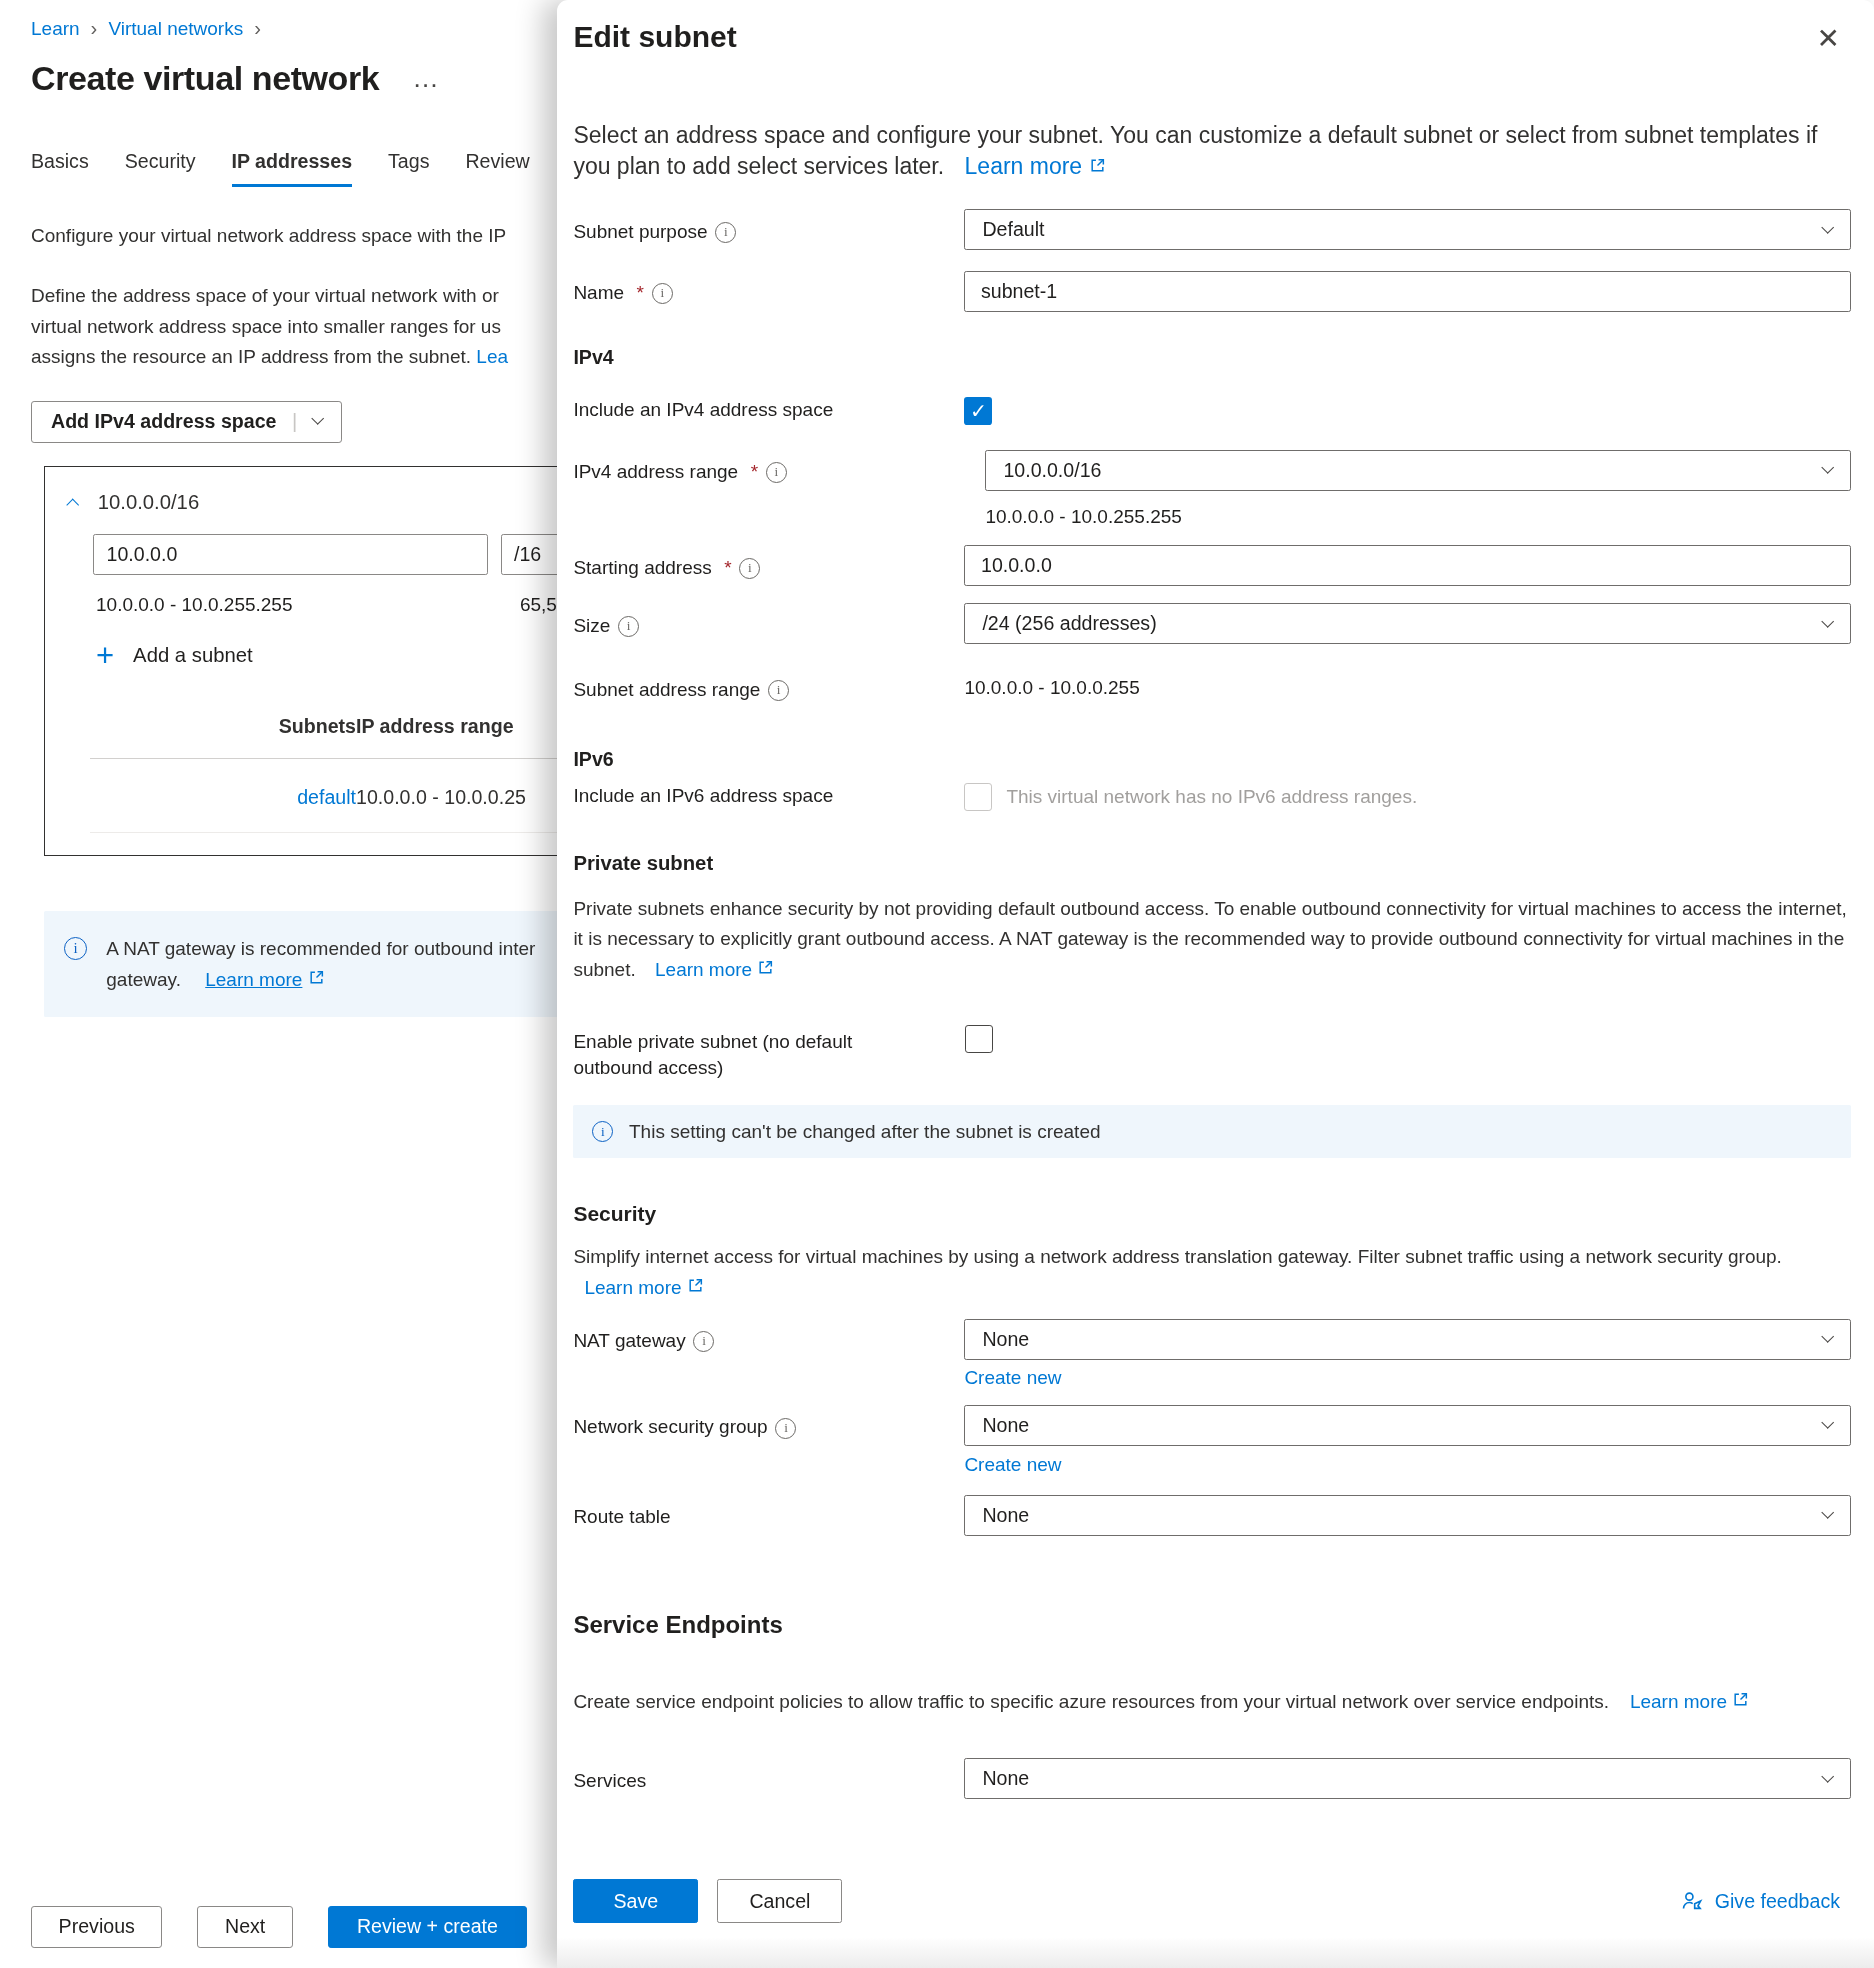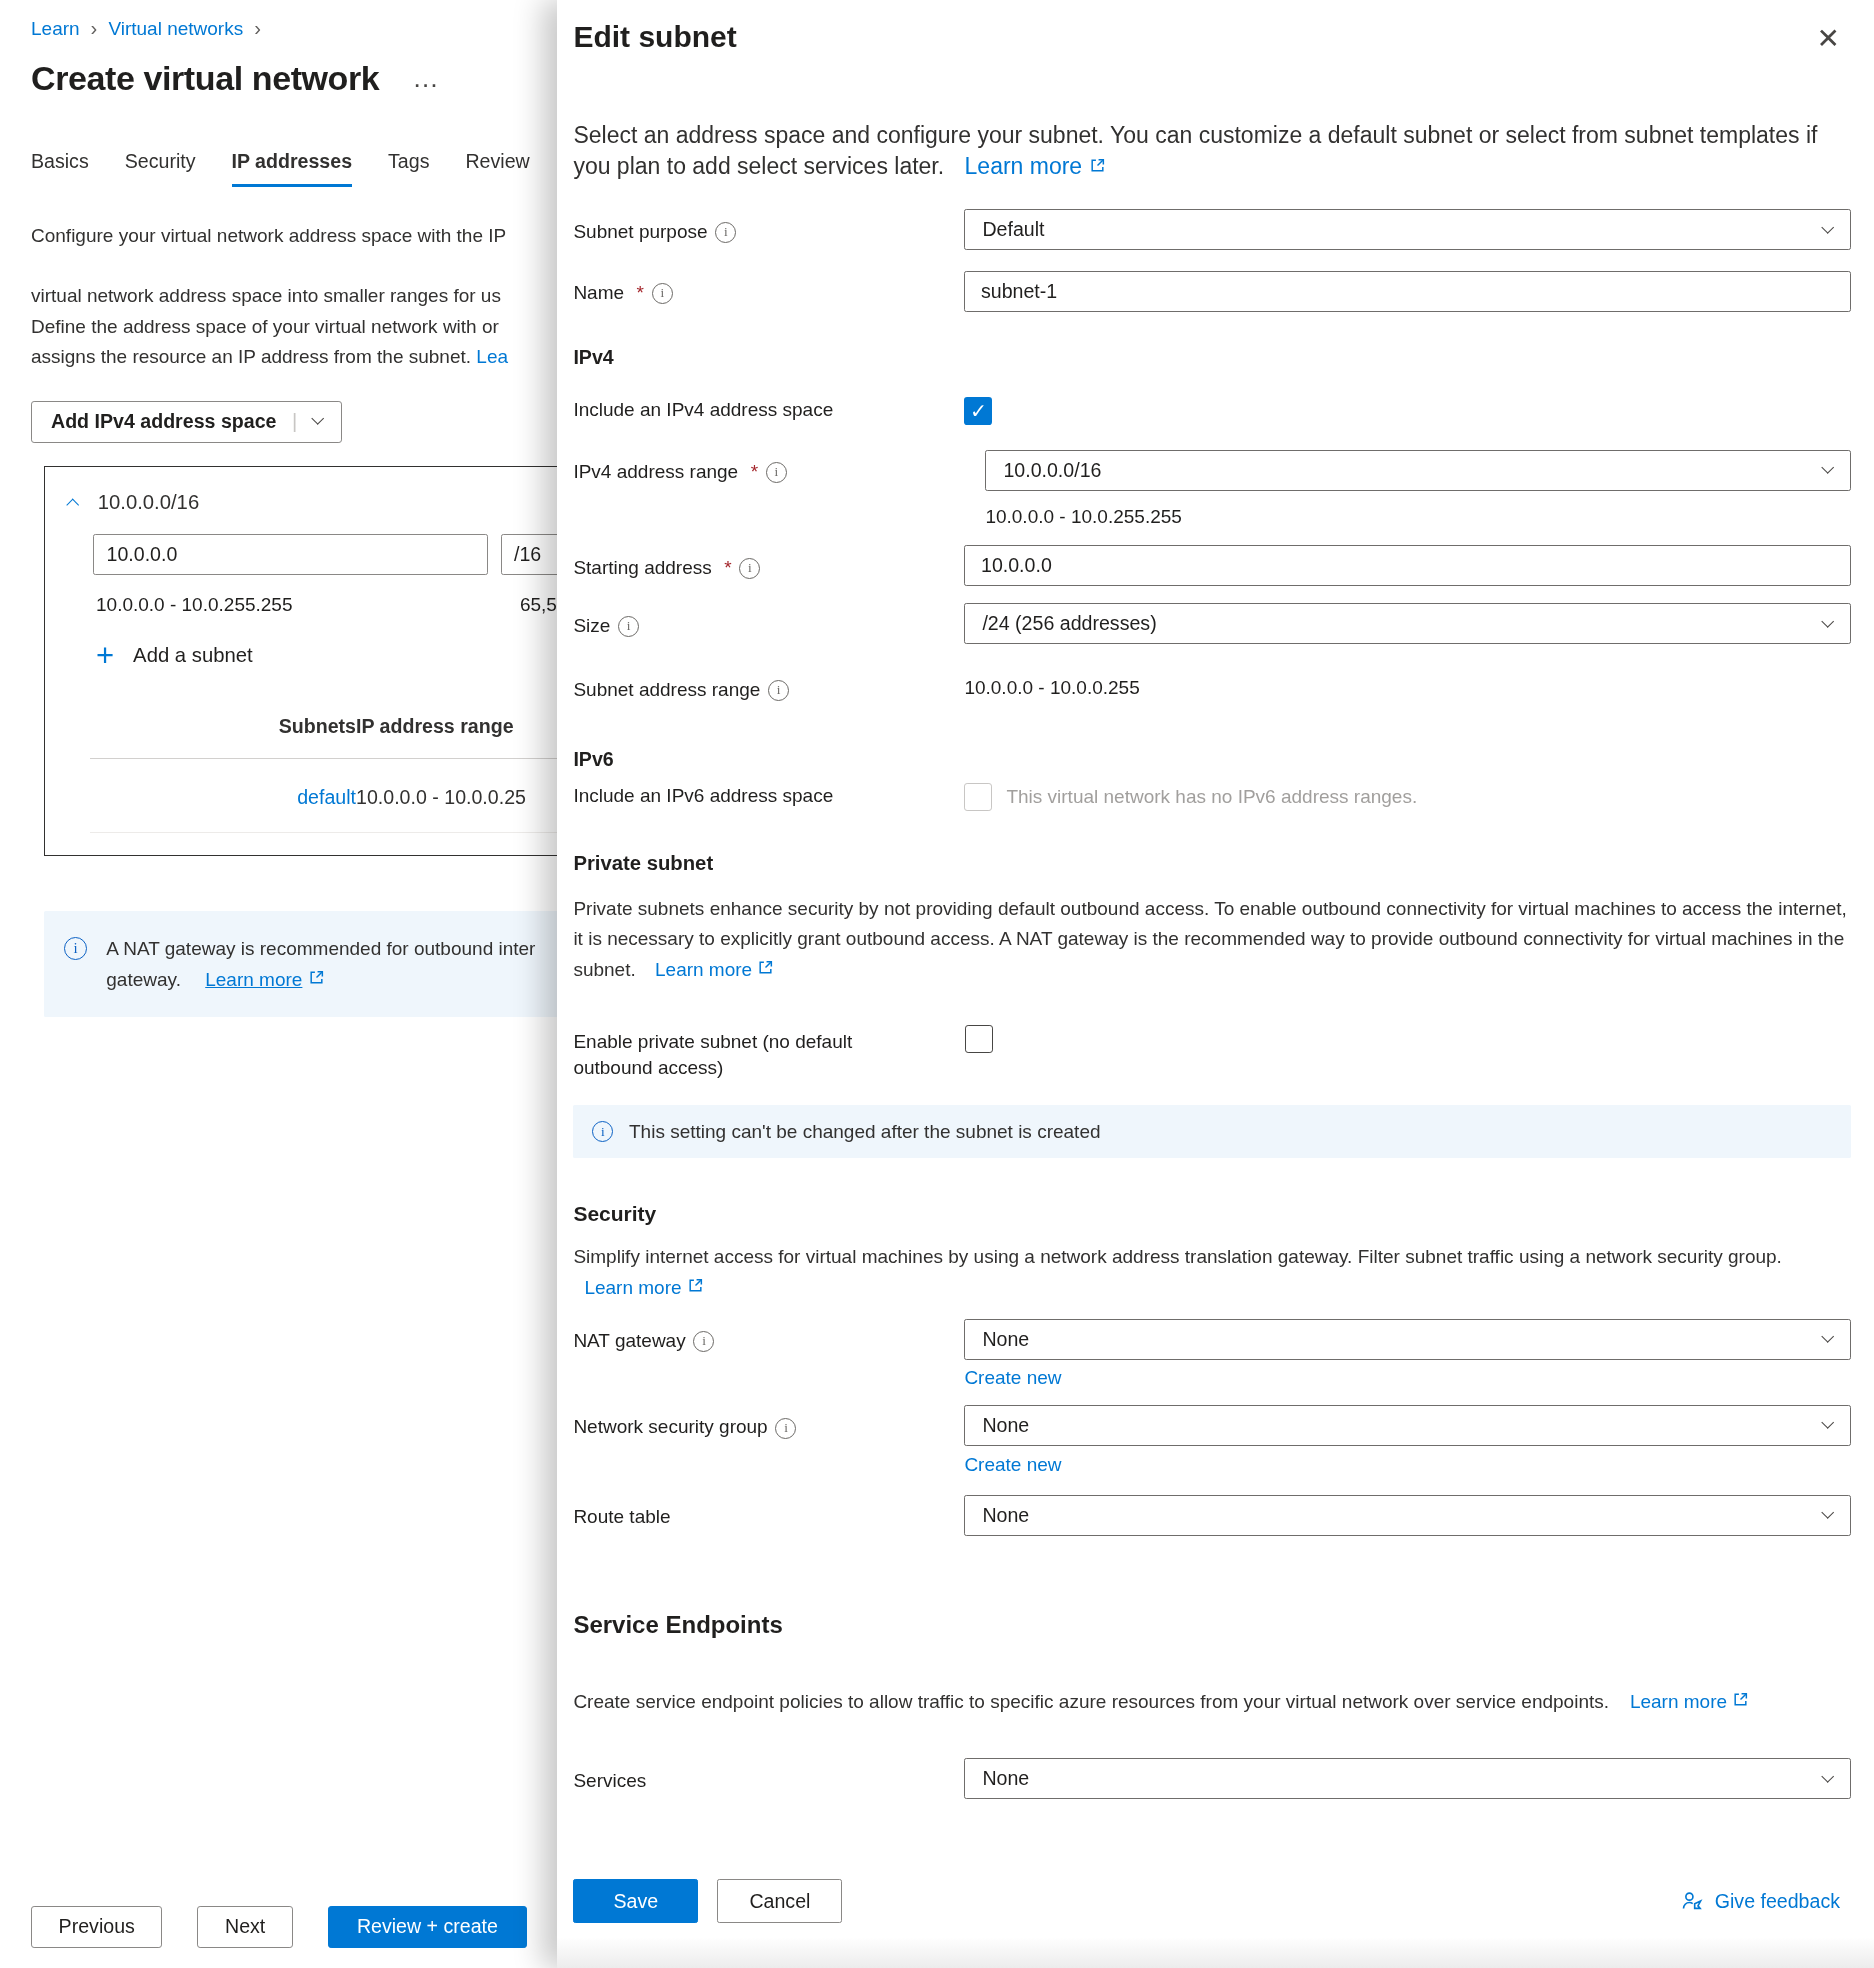--- a/index.html
+++ b/index.html
@@ -73,21 +73,21 @@
   .ico-info.blue { border-color:#0b61c4; color:#0b61c4; width:23.5px; height:23.5px; font-size:15px; margin-top:3.9px; }
 
   .page-footer { position:absolute; left:31px; bottom:20.3px; display:flex; gap:35px; }
   .btn { height:42px; display:inline-flex; align-items:center; justify-content:center;
     font-size:19.6px; border-radius:3.1px; cursor:pointer; font-family:inherit; }
   .btn-outline { border:0.8px solid #8a8886; background:#fff; color:#201f1e; padding:0 26.6px; }
   .btn-primary { background:#0078d4; border:0.8px solid #0078d4; color:#fff; padding:0 28px; }
 
   
   .panel { position:absolute; top:0; bottom:0; left:557px; right:0; background:#fff;
-    box-shadow:-14px 0 28px rgba(0,0,0,0.22); padding:20.3px 23.5px 0 16.4px; }
+    box-shadow:-14px 0 28px rgba(0,0,0,0.22); padding:20.3px 23.5px 0 16.4px;border-radius:11px; }
   .panel::after { content:""; position:absolute; left:0; right:0; bottom:0; height:31px;
     background:linear-gradient(#ffffff, #ececec); pointer-events:none; }
   .panel-title { font-size:30px; font-weight:600; color:#201f1e; }
   .close-btn { position:absolute; top:22px; right:34px; font-size:28px; font-weight:300;
     color:#484644; background:none; border:none; cursor:pointer; font-family:inherit; }
 
   .panel-desc { margin-top:66px; font-size:23px; line-height:30.5px; width:1252px; }
 
   .frow { display:flex; }
   .flabel { width:391px; flex-shrink:0; font-size:19px; padding-top:9.4px;
@@ -148,22 +148,22 @@
       <div class="tab">Basics</div>
       <div class="tab">Security</div>
       <div class="tab selected">IP addresses</div>
       <div class="tab">Tags</div>
       <div class="tab">Review</div>
     </div>
 
     <div class="intro">Configure your virtual network address space with the IP</div>
 
     <div class="para">
+      <div>Define the address space of your virtual network with or</div>
       <div>virtual network address space into smaller ranges for us</div>
-      <div>Define the address space of your virtual network with or</div>
       <div><span>assigns the resource an IP address from the subnet.</span> <span class="link">Lea</span></div>
     </div>
 
     <button class="add-btn">
       <span>Add IPv4 address space</span>
       <span class="pipe">|</span>
       <span class="chev"></span>
     </button>
 
     <div class="space-box">

